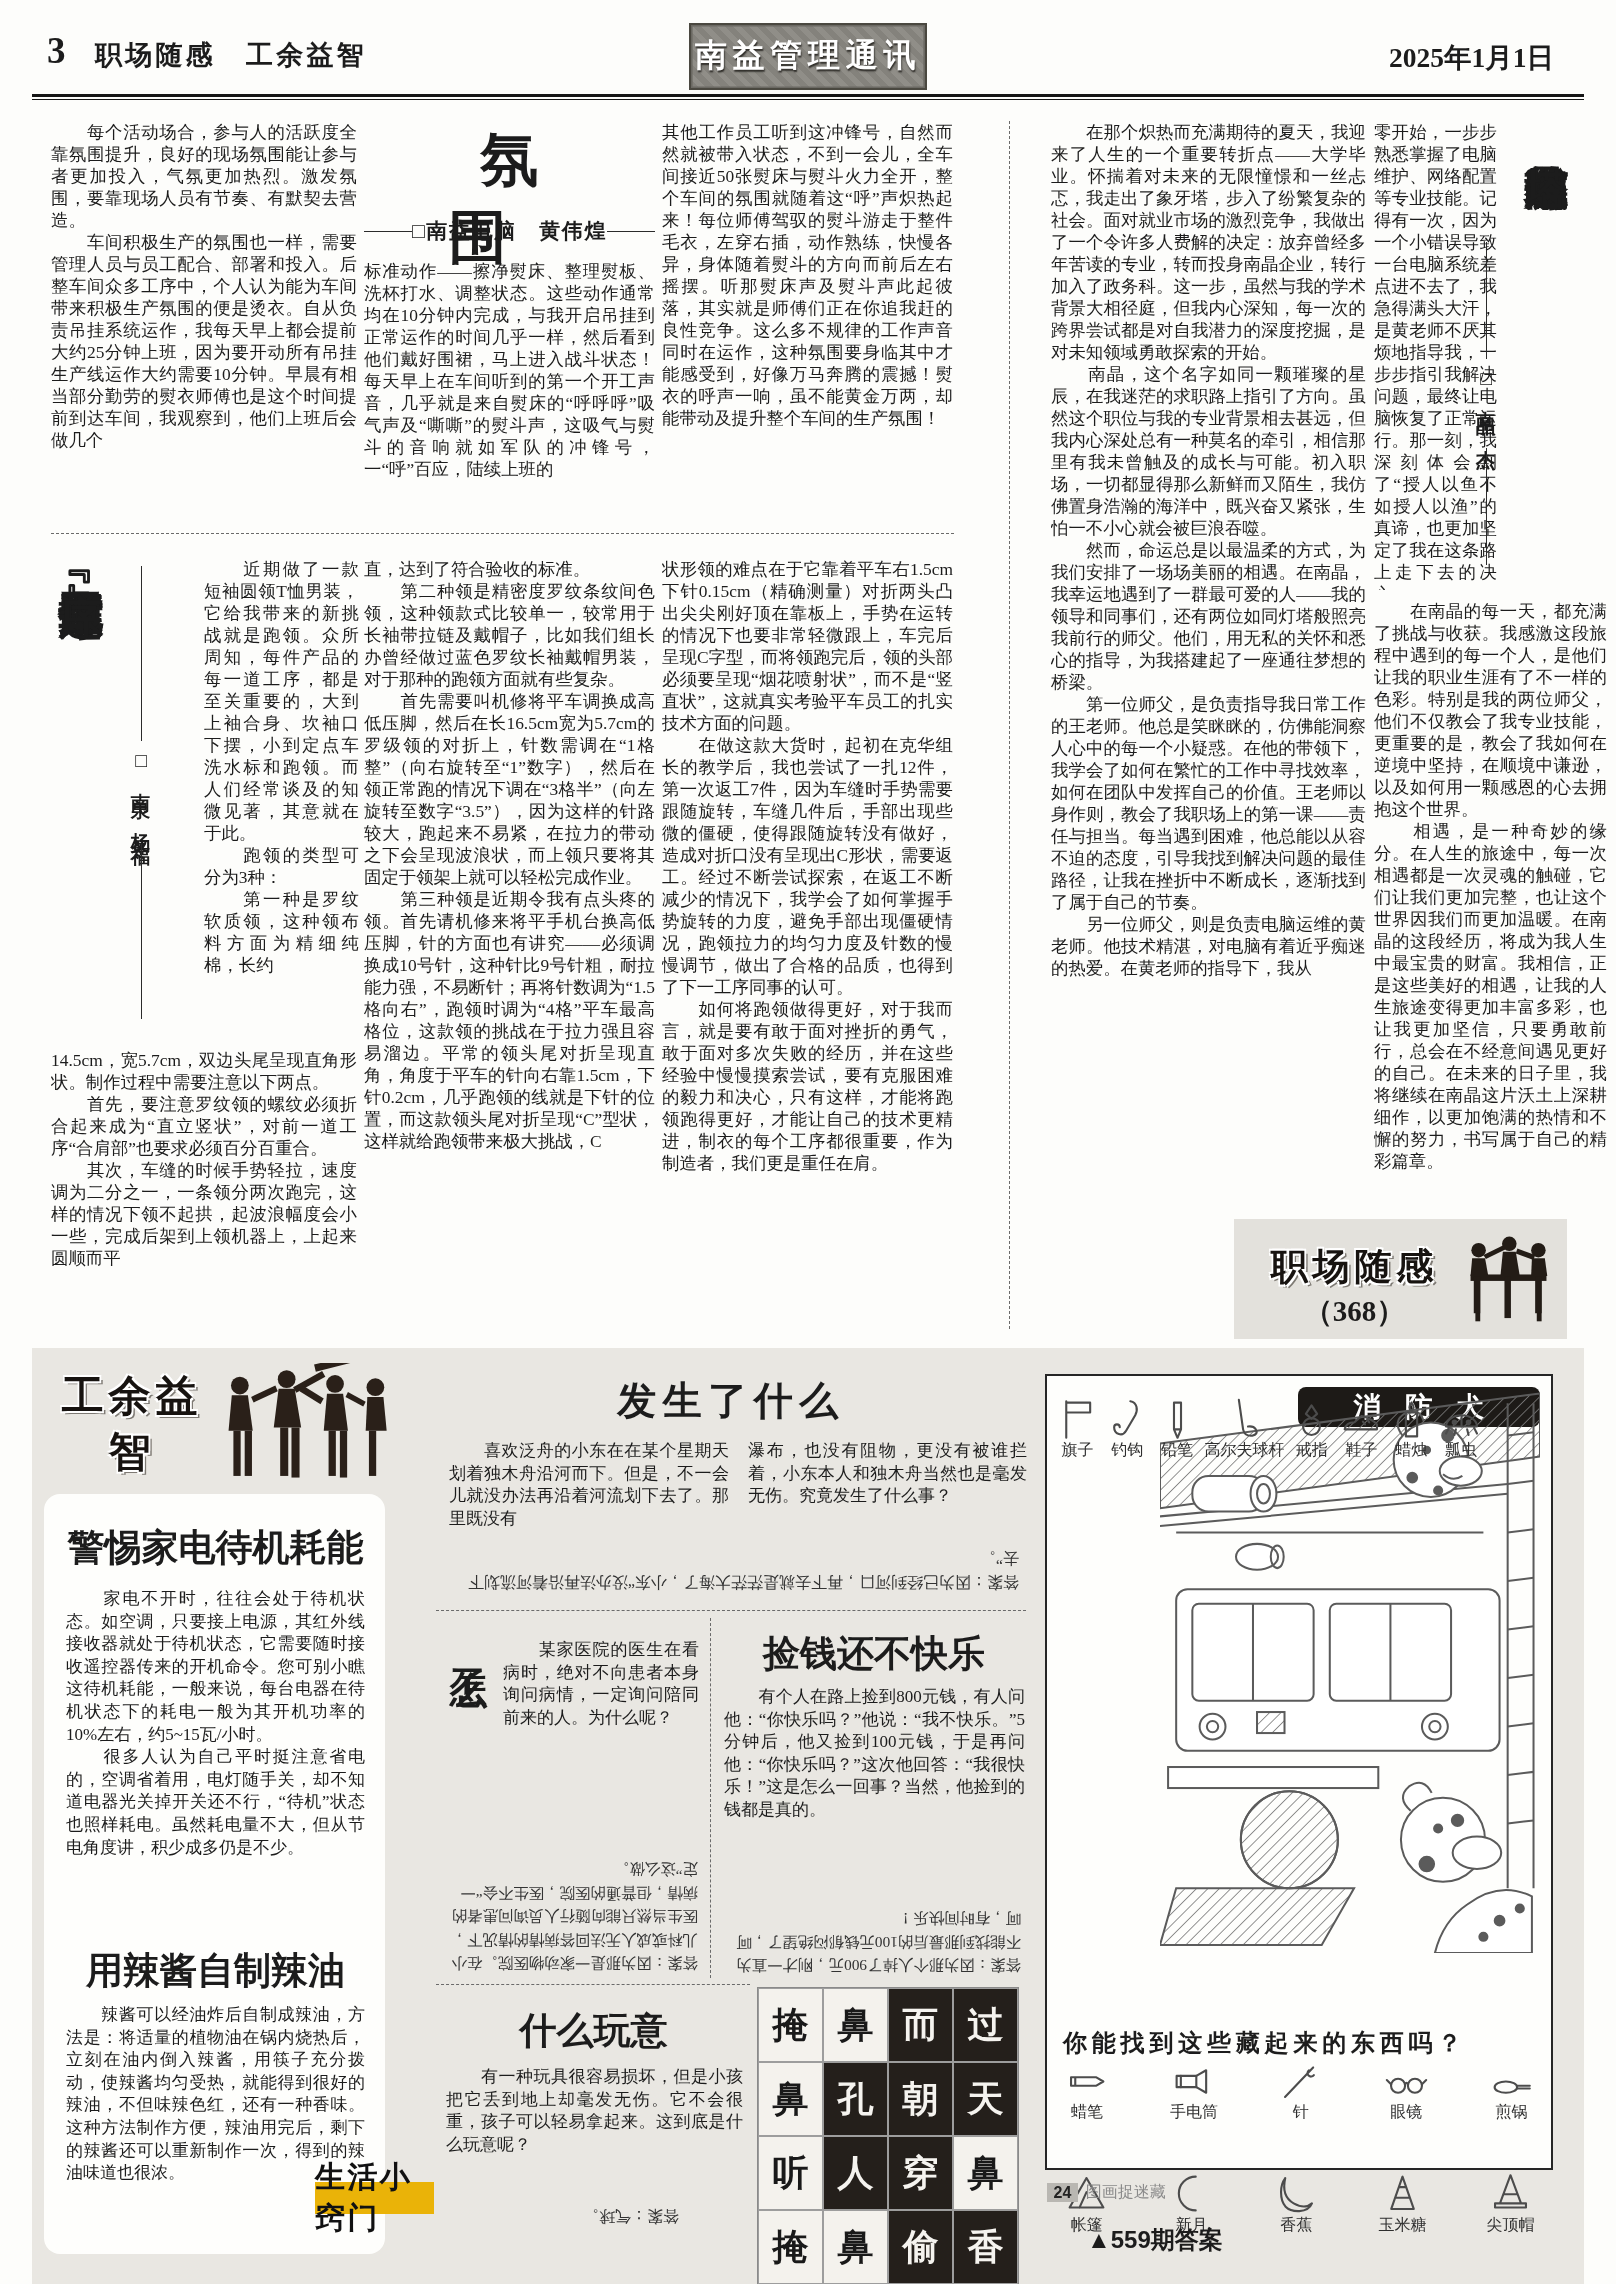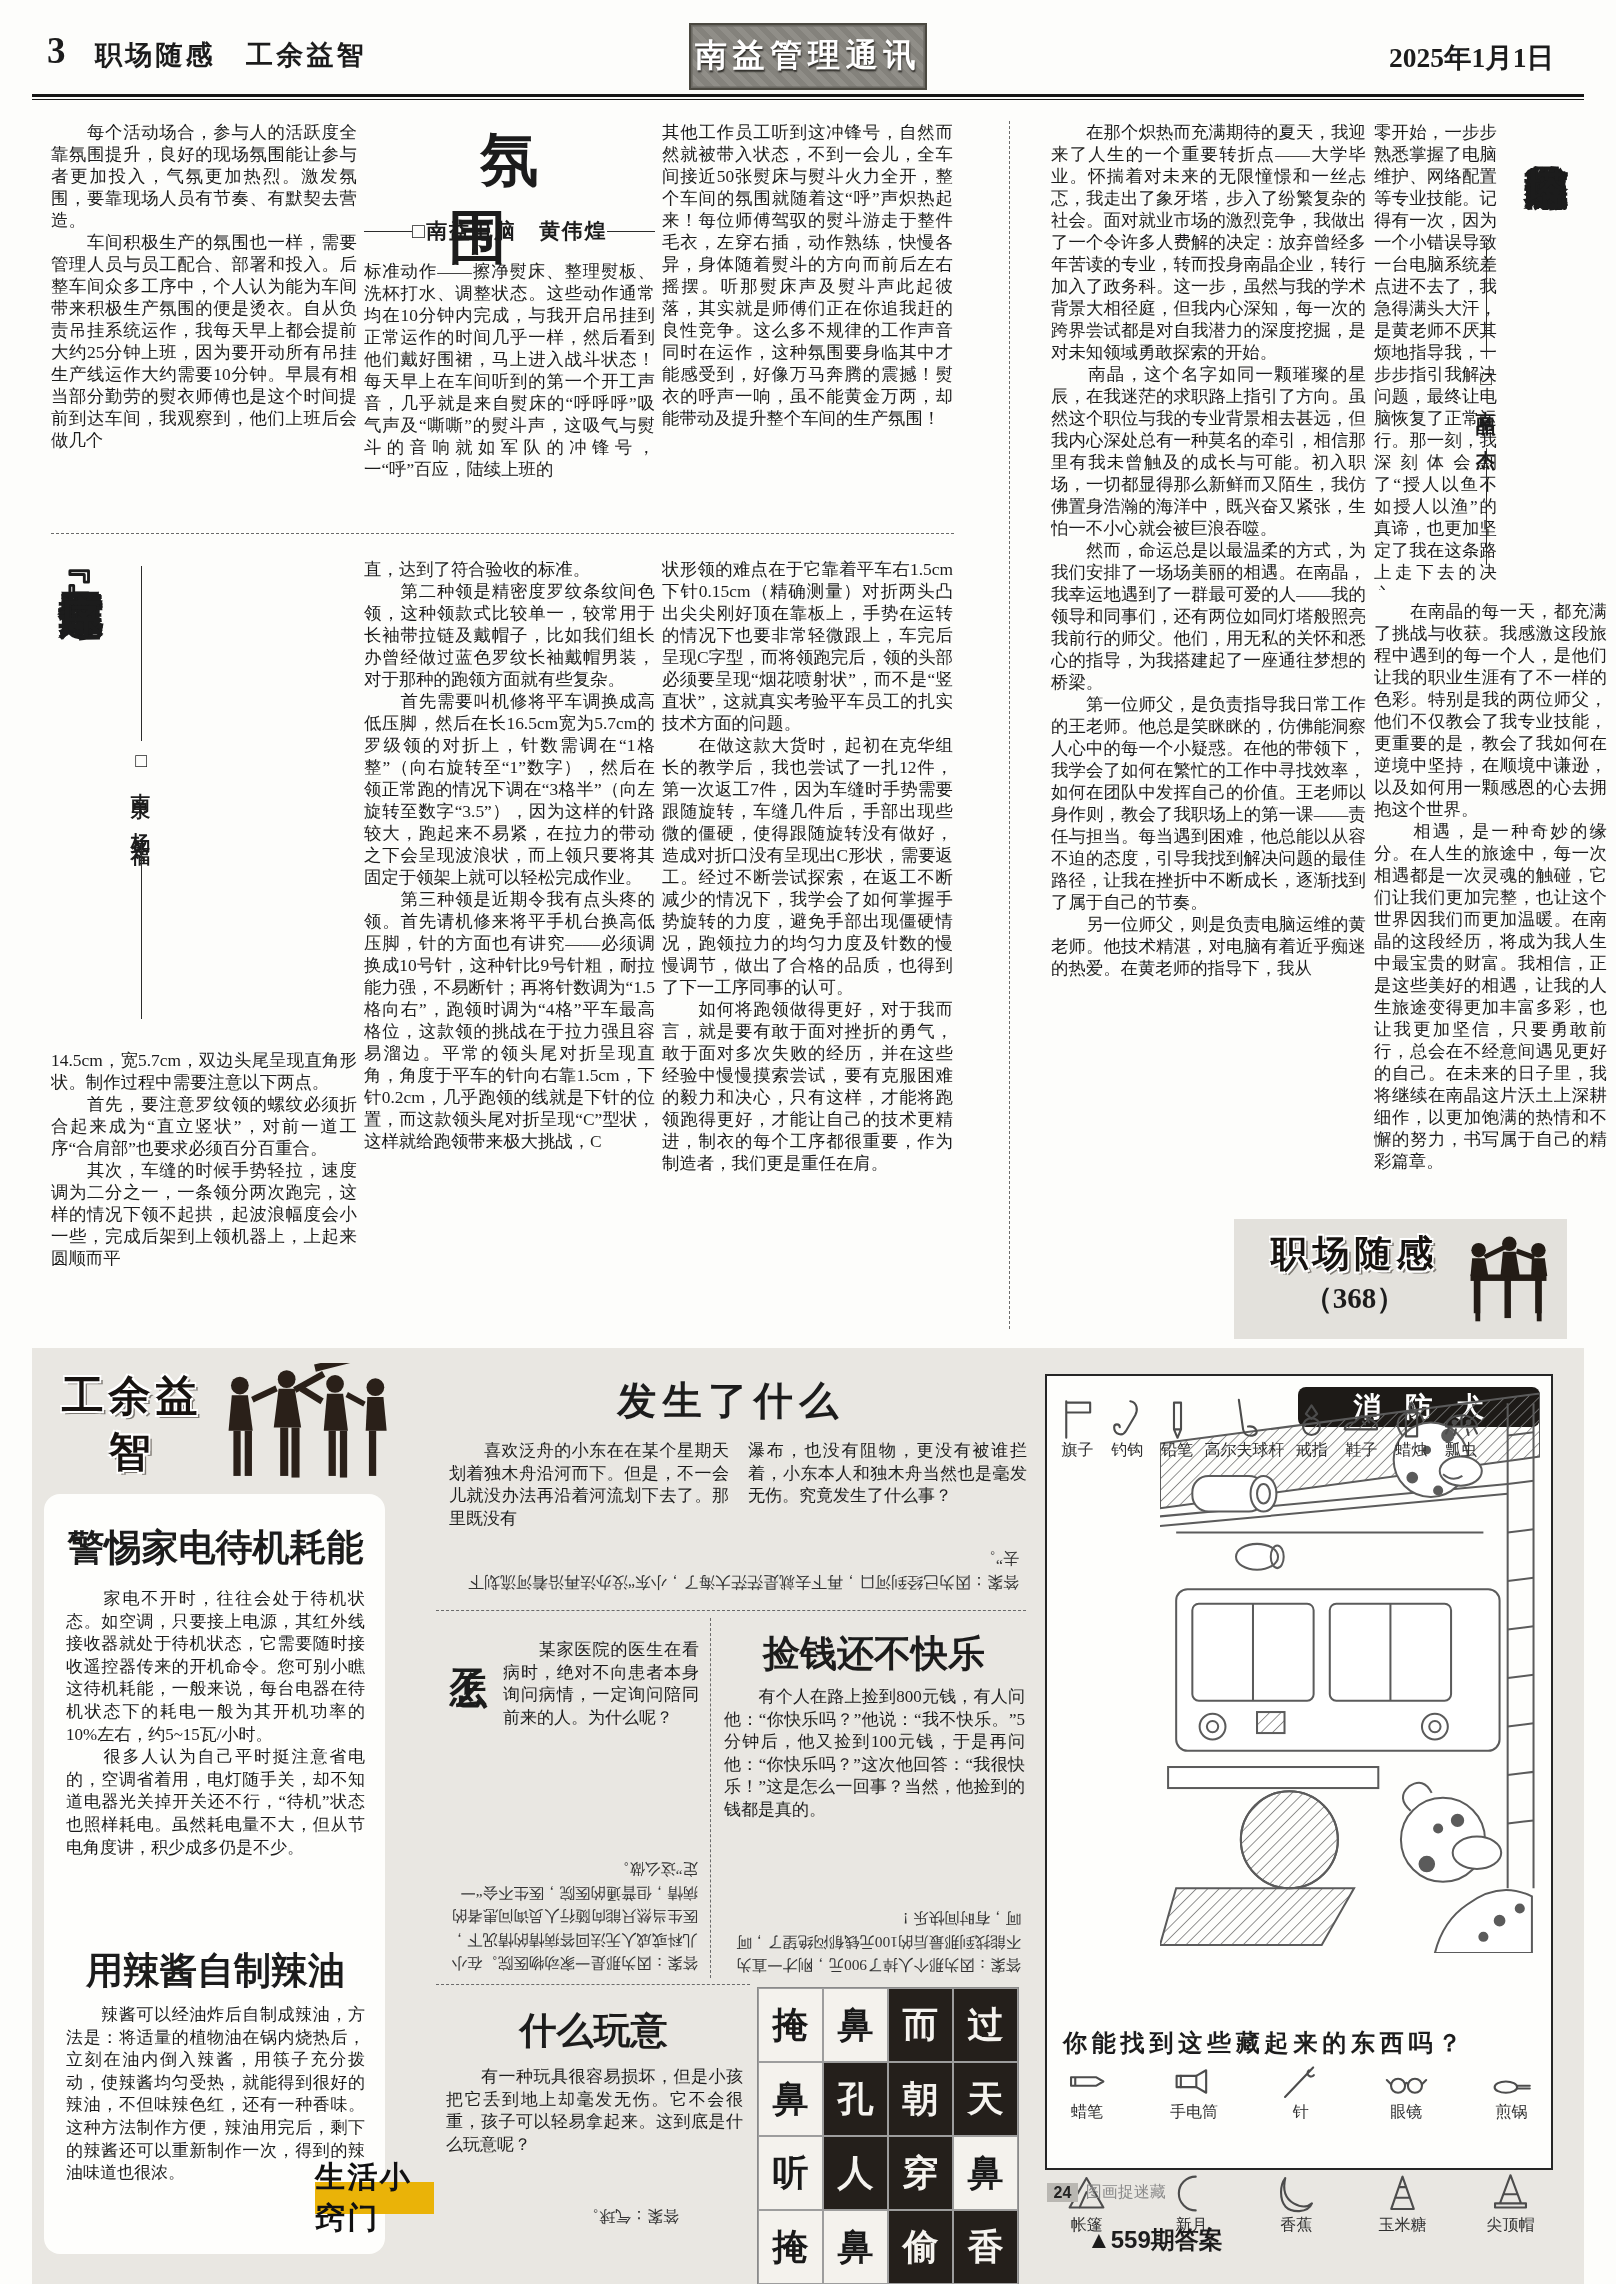--- a/index.html
+++ b/index.html
@@ -86,20 +86,23 @@
 
   <div class="abs hdash" style="left:51px;top:533px;width:903px;"></div>
   <div class="abs vdash" style="left:1009px;top:121px;height:1208px;"></div>
 
   <div class="abs vtitle" style="left:58px;top:556px;font-size:45px;height:493px;line-height:1.0;">探讨『跑领』这道工序</div>
   <div class="abs vauthor" style="left:128px;top:566px;height:453px;">
     <span class="vline"></span>
     <span class="name">□南泉　杨冬福</span>
     <span class="vline"></span>
   </div>
+  <div class="abs bodytext" style="left:204px;top:558px;width:155px;height:488px;">　　近期做了一款短袖圆领T恤男装，它给我带来的新挑战就是跑领。众所周知，每件产品的每一道工序，都是至关重要的，大到上袖合身、坎袖口下摆，小到定点车洗水标和跑领。而人们经常谈及的知微见著，其意就在于此。
+　　跑领的类型可分为3种：
+　　第一种是罗纹软质领，这种领布料方面为精细纯棉，长约</div>
   <div class="abs bodytext" style="left:51px;top:1049px;width:306px;height:284px;">14.5cm，宽5.7cm，双边头尾呈现直角形状。制作过程中需要注意以下两点。
 　　首先，要注意罗纹领的螺纹必须折合起来成为“直立竖状”，对前一道工序“合肩部”也要求必须百分百重合。
 　　其次，车缝的时候手势轻拉，速度调为二分之一，一条领分两次跑完，这样的情况下领不起拱，起波浪幅度会小一些，完成后架到上领机器上，上起来圆顺而平</div>
   <div class="abs bodytext" style="left:364px;top:558px;width:291px;height:778px;">直，达到了符合验收的标准。
 　　第二种领是精密度罗纹条纹间色领，这种领款式比较单一，较常用于长袖带拉链及戴帽子，比如我们组长办曾经做过蓝色罗纹长袖戴帽男装，对于那种的跑领方面就有些复杂。
 　　首先需要叫机修将平车调换成高低压脚，然后在长16.5cm宽为5.7cm的罗级领的对折上，针数需调在“1格整”（向右旋转至“1”数字），然后在领正常跑的情况下调在“3格半”（向左旋转至数字“3.5”），因为这样的针路较大，跑起来不易紧，在拉力的带动之下会呈现波浪状，而上领只要将其固定于领架上就可以轻松完成作业。
 　　第三种领是近期令我有点头疼的领。首先请机修来将平手机台换高低压脚，针的方面也有讲究——必须调换成10号针，这种针比9号针粗，耐拉能力强，不易断针；再将针数调为“1.5格向右”，跑领时调为“4格”平车最高格位，这款领的挑战在于拉力强且容易溜边。平常的领头尾对折呈现直角，角度于平车的针向右靠1.5cm，下针0.2cm，几乎跑领的线就是下针的位置，而这款领头尾对折呈现“C”型状，这样就给跑领带来极大挑战，C</div>
   <div class="abs bodytext" style="left:662px;top:558px;width:291px;height:778px;">状形领的难点在于它靠着平车右1.5cm下针0.15cm（精确测量）对折两头凸出尖尖刚好顶在靠板上，手势在运转的情况下也要非常轻微跟上，车完后呈现C字型，而将领跑完后，领的头部必须要呈现“烟花喷射状”，而不是“竖直状”，这就真实考验平车员工的扎实技术方面的问题。
 　　在做这款大货时，起初在克华组长的教学后，我也尝试了一扎12件，第一次返工7件，因为车缝时手势需要跟随旋转，车缝几件后，手部出现些微的僵硬，使得跟随旋转没有做好，造成对折口没有呈现出C形状，需要返工。经过不断尝试探索，在返工不断减少的情况下，我学会了如何掌握手势旋转的力度，避免手部出现僵硬情况，跑领拉力的均匀力度及针数的慢慢调节，做出了合格的品质，也得到了下一工序同事的认可。
 　　如何将跑领做得更好，对于我而言，就是要有敢于面对挫折的勇气，敢于面对多次失败的经历，并在这些经验中慢慢摸索尝试，要有克服困难的毅力和决心，只有这样，才能将跑领跑得更好，才能让自己的技术更精进，制衣的每个工序都很重要，作为制造者，我们更是重任在肩。</div>
@@ -113,21 +116,21 @@
   <div class="abs bodytext" style="left:1374px;top:600px;width:233px;height:608px;">　　在南晶的每一天，都充满了挑战与收获。我感激这段旅程中遇到的每一个人，是他们让我的职业生涯有了不一样的色彩。特别是我的两位师父，他们不仅教会了我专业技能，更重要的是，教会了我如何在逆境中坚持，在顺境中谦逊，以及如何用一颗感恩的心去拥抱这个世界。
 　　相遇，是一种奇妙的缘分。在人生的旅途中，每一次相遇都是一次灵魂的触碰，它们让我们更加完整，也让这个世界因我们而更加温暖。在南晶的这段经历，将成为我人生中最宝贵的财富。我相信，正是这些美好的相遇，让我的人生旅途变得更加丰富多彩，也让我更加坚信，只要勇敢前行，总会在不经意间遇见更好的自己。在未来的日子里，我将继续在南晶这片沃土上深耕细作，以更加饱满的热情和不懈的努力，书写属于自己的精彩篇章。</div>
   <div class="abs vtitle" style="left:1524px;top:131px;font-size:44px;height:485px;line-height:1.0;">在南晶邂逅成长的灯塔</div>
   <div class="abs vauthor" style="left:1473px;top:242px;height:323px;">
     <span class="vline"></span>
     <span class="name">□南晶　杰</span>
     <span class="vline"></span>
   </div>
 
   <div class="abs graybox" style="left:1234px;top:1219px;width:333px;height:120px;">
-    <div style="position:absolute;left:19.4px;top:10px;width:202px;text-align:center;">
+    <div style="position:absolute;left:19.4px;top:23px;width:202px;text-align:center;">
       <div class="fancy" style="font-size:37px;">职场随感</div>
       <div class="issue">（368）</div>
     </div>
     <svg width="105" height="105" viewBox="0 0 130 130" style="position:absolute;right:6.5px;top:6.5px;">
       <g fill="#231c16">
         <rect x="18" y="60" width="94" height="8"></rect>
           <rect x="24" y="68" width="6" height="50"></rect>
           <rect x="100" y="68" width="6" height="50"></rect>
         <circle cx="28" cy="30" r="9"></circle>
           <path d="M20 40 h16 l4 22 h-22 z"></path>

